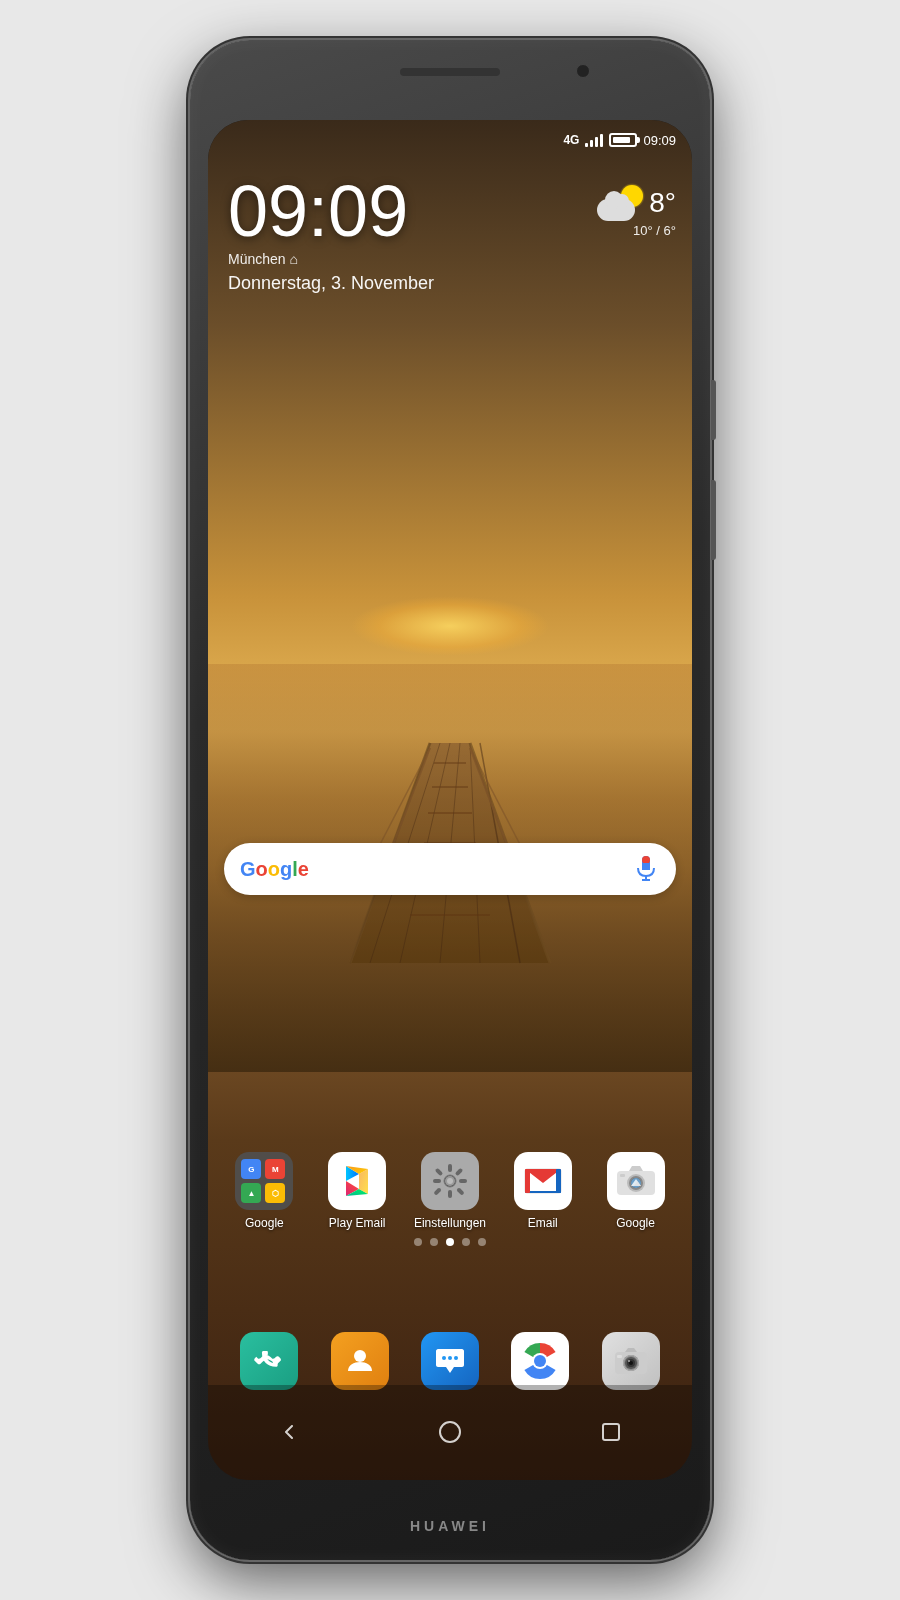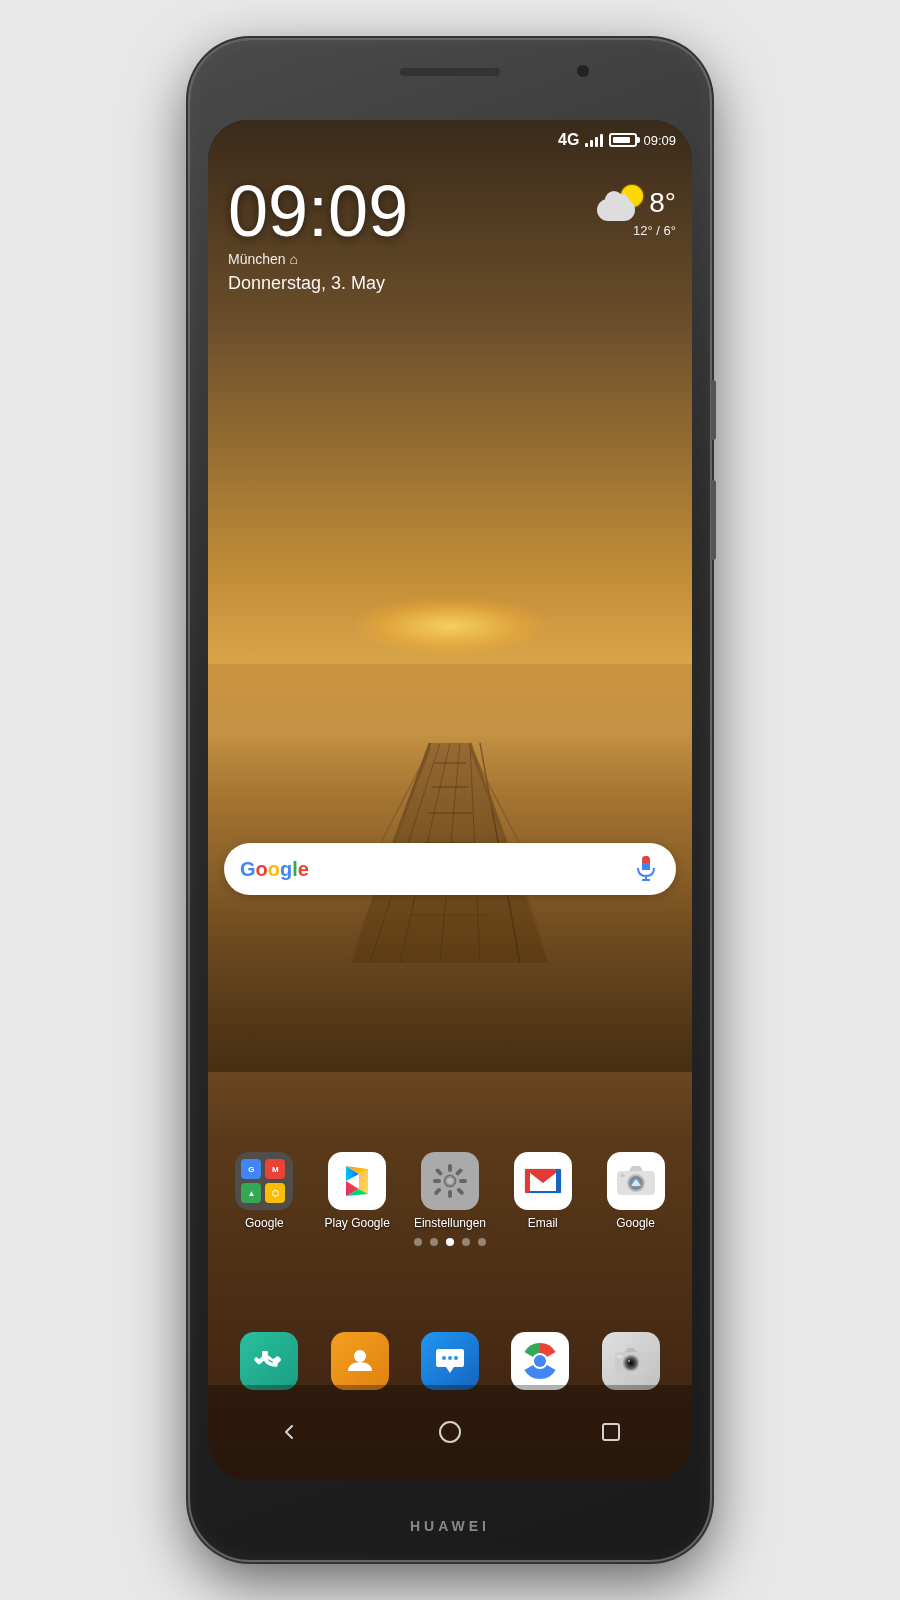--- a/index.html
+++ b/index.html
@@ -556,21 +556,21 @@
       height: 30%;
       background: linear-gradient(180deg,
         rgba(180, 120, 50, 0.4) 0%,
         rgba(120, 80, 30, 0.6) 50%,
         rgba(60, 40, 15, 0.8) 100%
       );
     }
 
     
     .status-4g {
-      font-size: 16px;
+      font-size: 12px;
       font-weight: bold;
       color: white;
     }
   </style>
 </head>
 <body>
 
 <div class="phone-outer">
 
   <div class="btn-right-vol"></div>
@@ -642,33 +642,33 @@
           <span style="color:white;font-size:13px;font-weight:500;">09:09</span>
         </div>
       </div>
 
       <div class="clock-widget">
         <div class="clock-time">09:09</div>
         <div class="clock-location">
           <span>München</span>
           <span>⌂</span>
         </div>
-        <div class="clock-date">Donnerstag, 3. May</div>
+        <div class="clock-date">Donnerstag, 3. November</div>
       </div>
 
       <div class="weather-widget">
         <div class="weather-icon-area">
           <div class="sun-cloud-icon">
             <div class="sun-rays"></div>
             <div class="sun-part"></div>
             <div class="cloud-part"></div>
           </div>
           <span class="weather-temp">8°</span>
         </div>
-        <div class="weather-range">12° / 6°</div>
+        <div class="weather-range">10° / 6°</div>
       </div>
 
       <div class="google-bar">
         <div class="google-logo">
           <span class="g-blue">G</span>
             <span class="g-red">o</span>
             <span class="g-yellow">o</span>
             <span class="g-blue">g</span>
             <span class="g-green">l</span>
             <span class="g-red">e</span>
@@ -724,21 +724,21 @@
                 <path d="M8,4 L8,19 L21,12 Z" fill="url(#psGrad1)"></path>
                 <path d="M8,19 L8,34 L21,27 Z" fill="url(#psGrad4)"></path>
                 <path d="M8,4 L21,12 L30,7 Z" fill="url(#psGrad3)"></path>
                 <path d="M8,34 L21,27 L30,32 Z" fill="url(#psGrad2)"></path>
                 <path d="M21,12 L21,27 L30,19 Z" fill="white" opacity="0.1"></path>
 
                 <polygon points="8,4 8,34 30,19" fill="none"></polygon>
                 <path d="M21,12 L30,7 L30,32 L21,27 Z" fill="url(#psGrad3)" opacity="0.7"></path>
               </svg>
             </div>
-            <span class="app-label">Play Google</span>
+            <span class="app-label">Play Email</span>
           </div>
 
           <div class="app-icon-wrap">
             <div class="app-icon settings-icon">
               <svg width="38" height="38" viewBox="0 0 38 38">
                 <circle cx="19" cy="19" r="6" fill="#555" stroke="#777" stroke-width="1"></circle>
 
                 <g fill="#666">
                   <rect x="17" y="2" width="4" height="8" rx="2"></rect>
                   <rect x="17" y="28" width="4" height="8" rx="2"></rect>

